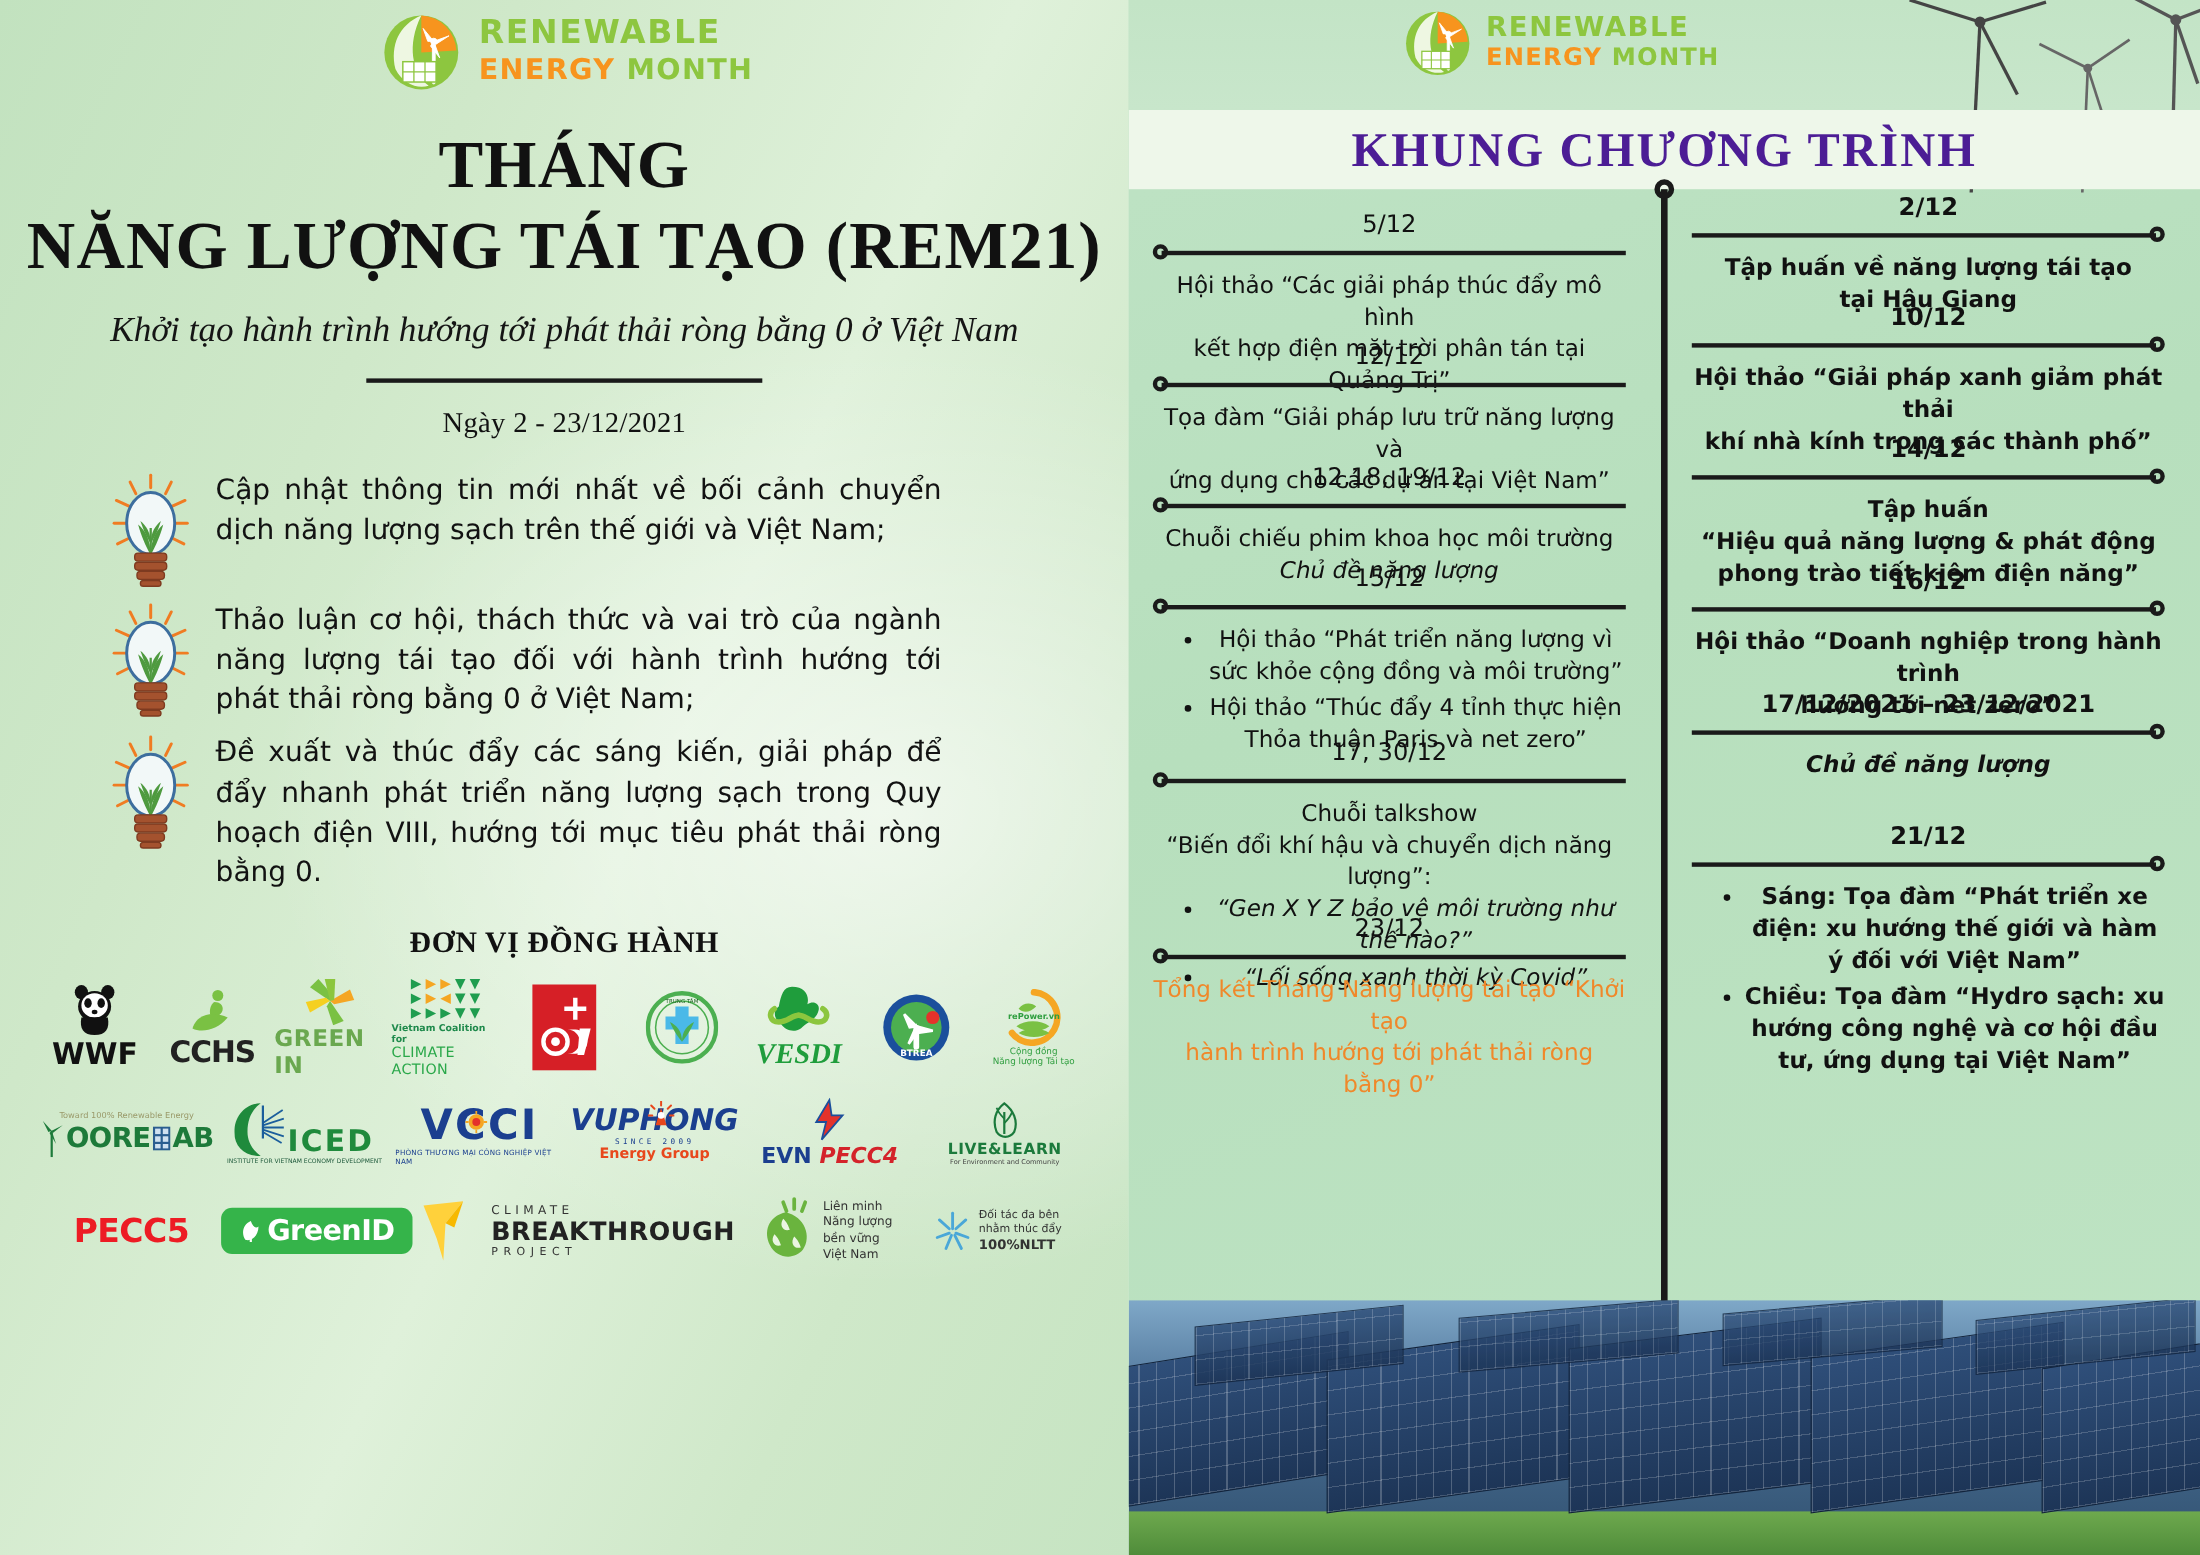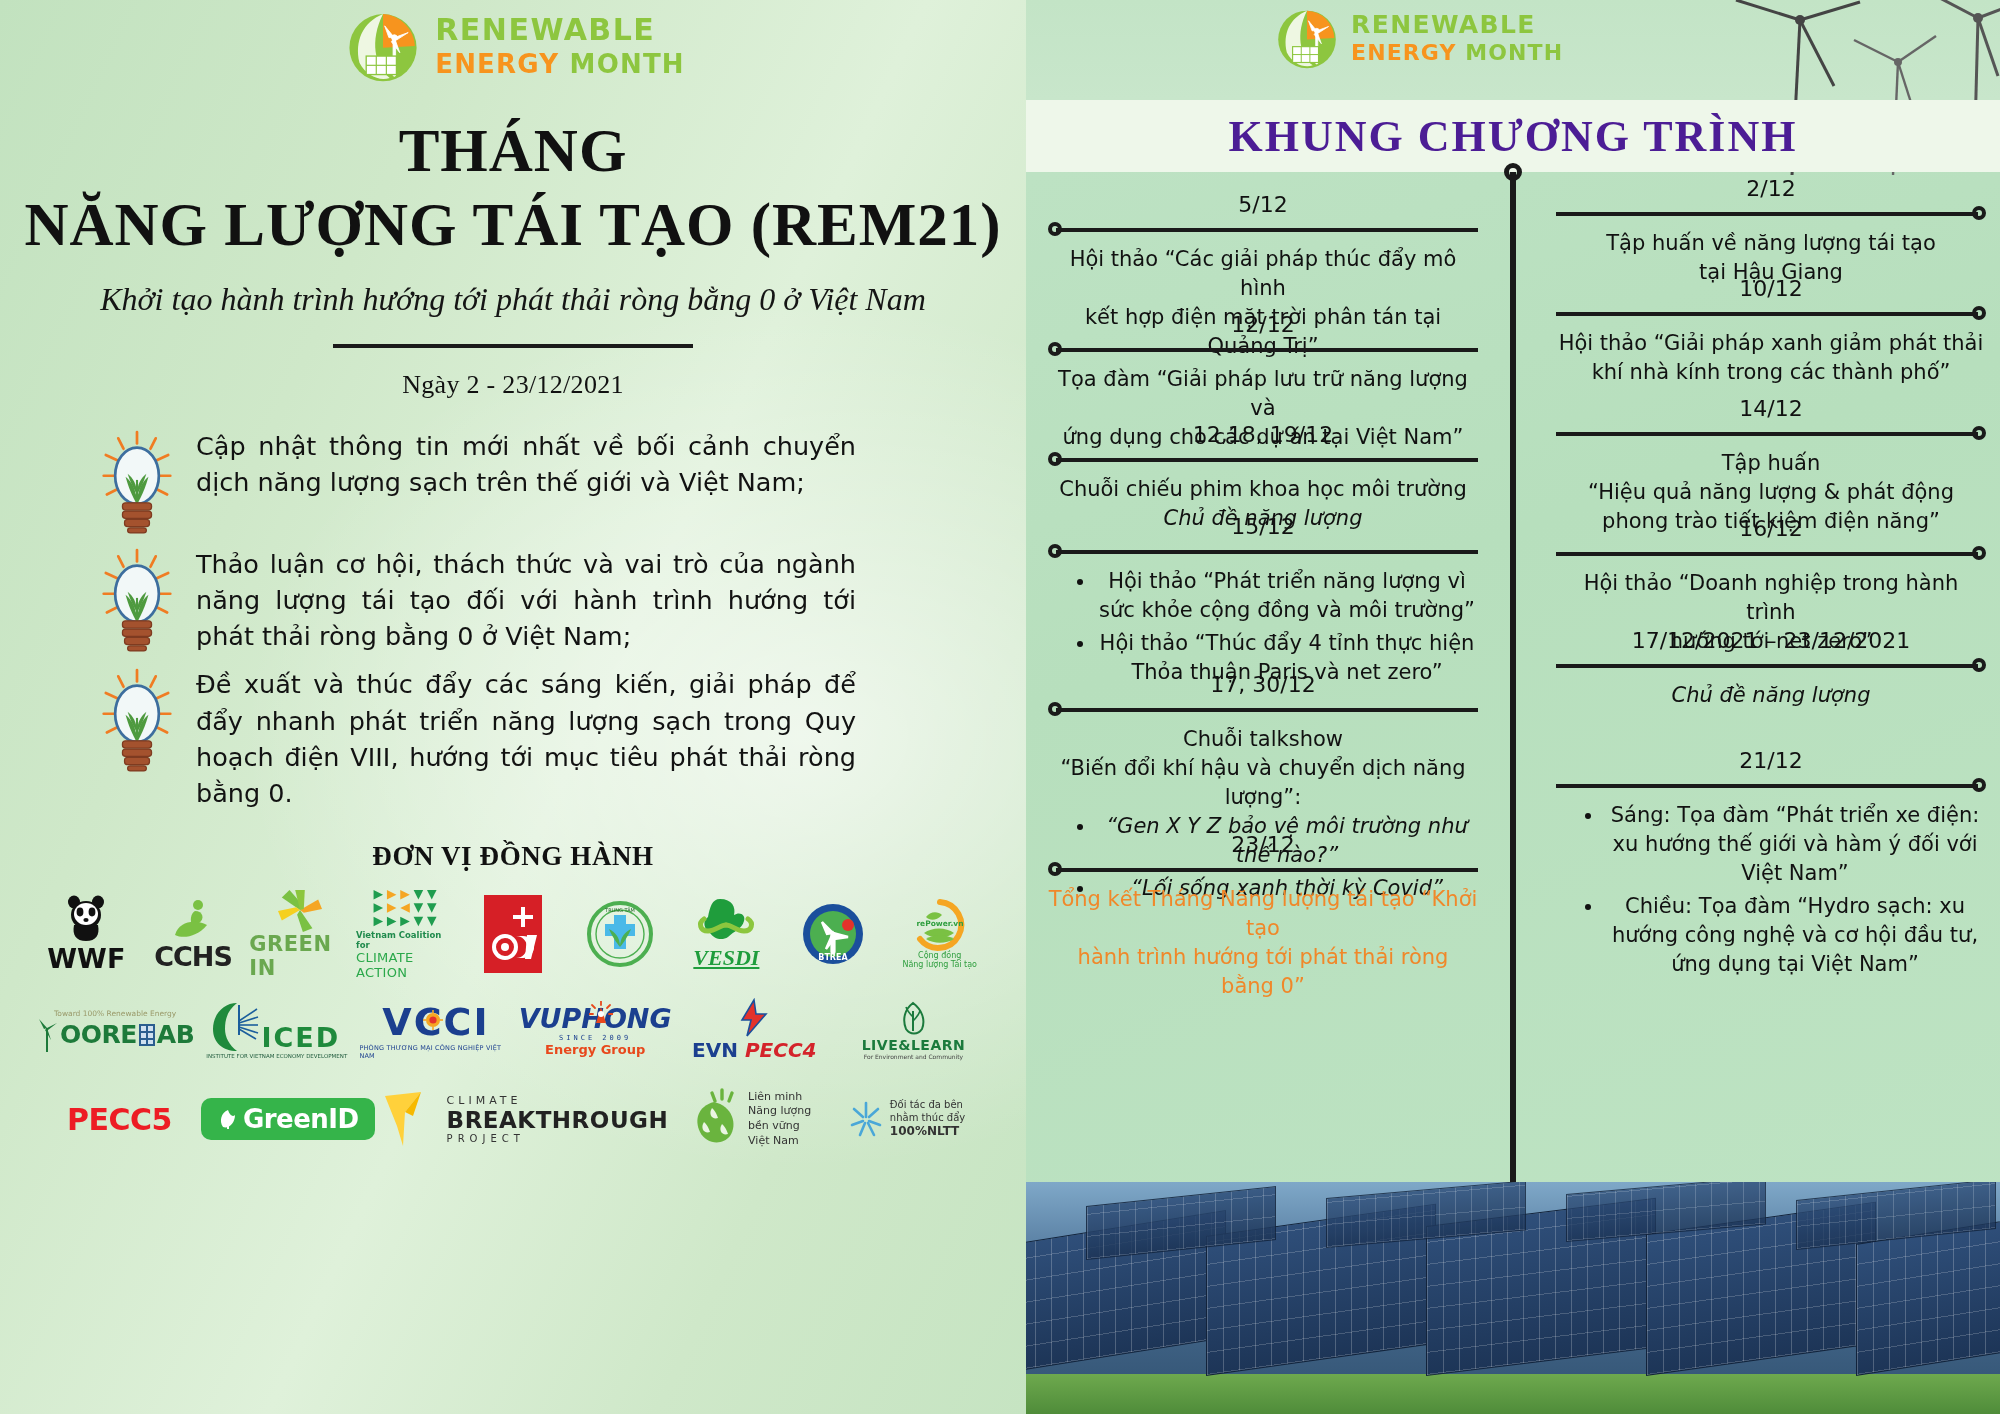--- a/index.html
+++ b/index.html
@@ -117,21 +117,21 @@
     display: flex; flex-direction: column; align-items: center; justify-content: center;
     flex: 1; height: 100%;
   }
 
   
   .lg-wwf { font-family: "DejaVu Sans", sans-serif; font-weight: 700; font-size: 27px; color: #111; letter-spacing: 0px; }
   .lg-cchs { font-family: "DejaVu Sans", sans-serif; font-weight: 700; font-size: 27px; color: #222; letter-spacing: -1px; }
   .lg-greenin { font-family: "DejaVu Sans", sans-serif; font-weight: 700; font-size: 21px; color: #6aa84f; letter-spacing: .5px; }
   .lg-vcca1 { font-family: "DejaVu Sans", sans-serif; font-size: 8.5px; color: #1f8a4c; font-weight: 700; }
   .lg-vcca2 { font-family: "DejaVu Sans", sans-serif; font-size: 13px; color: #2aa84a; font-weight: 400; letter-spacing: .3px; }
-  .lg-vesdi { font-family: "Liberation Serif", serif; font-style: italic; font-weight: 700; font-size: 22px; color: #1f9d3c; text-decoration: underline; }
+  .lg-vesdi { font-family: "Liberation Serif", serif; font-style: italic; font-weight: 700; font-size: 26px; color: #1f9d3c; }
   .lg-repower2 { font-family: "DejaVu Sans", sans-serif; font-size: 8px; color: #2f9e3f; }
   .lg-oorelab { font-family: "DejaVu Sans", sans-serif; font-weight: 700; font-size: 25px; color: #1d7a3a; letter-spacing: -.5px; }
   .lg-oorelab-top { font-family: "DejaVu Sans", sans-serif; font-size: 7.5px; color: #9a9a6a; }
   .lg-iced { font-family: "DejaVu Sans", sans-serif; font-weight: 700; font-size: 27px; color: #1f8a3c; letter-spacing: 2px; }
   .lg-iced-sub { font-family: "DejaVu Sans", sans-serif; font-size: 5.5px; color: #1f5a3c; }
   .lg-vcci { font-family: "DejaVu Sans", sans-serif; font-weight: 700; font-size: 38px; color: #1b3f8f; letter-spacing: 2px; }
   .lg-vcci-sub { font-family: "DejaVu Sans", sans-serif; font-size: 6.5px; color: #1b3f8f; letter-spacing: .2px; }
   .lg-vuphong { font-family: "DejaVu Sans", sans-serif; font-weight: 700; font-size: 27px; color: #1b3f8f; font-style: italic; letter-spacing: 0px; }
   .lg-vuphong-since { font-family: "DejaVu Sans Mono", monospace; font-size: 7px; color: #1b3f8f; letter-spacing: 3px; }
   .lg-vuphong-eg { font-family: "DejaVu Sans", sans-serif; font-weight: 700; font-size: 13px; color: #e8481c; }
@@ -191,21 +191,21 @@
   .spine {
     position: absolute; left: 50%; top: 0; width: 6px; height: 100%;
     background: #1a1a1a; transform: translateX(-50%);
   }
   .spine-cap { position: absolute; left: 50%; width: 18px; height: 18px; border: 5px solid #1a1a1a; border-radius: 50%; background: transparent; transform: translateX(-50%); }
   .spine-cap.top { top: -9px; }
   .spine-cap.bot { bottom: -9px; }
 
   .ev { position: absolute; width: 430px; }
   .ev.left  { left: 22px;  text-align: center; }
-  .ev.right { right: 14px; text-align: center; }
+  .ev.right { right: 32px; text-align: center; font-weight: bold; }
 
   .ev .date {
     font-family: "DejaVu Sans", sans-serif;
     font-size: 22px; color: #111; margin-bottom: 6px;
   }
   .ev .connector { position: relative; height: 14px; }
   .ev .connector .bar { position: absolute; top: 5px; height: 4px; background: #1a1a1a; }
   .ev .connector .knob {
     position: absolute; top: -1px; width: 14px; height: 14px;
     border: 4px solid #1a1a1a; border-radius: 50%; background: transparent;

